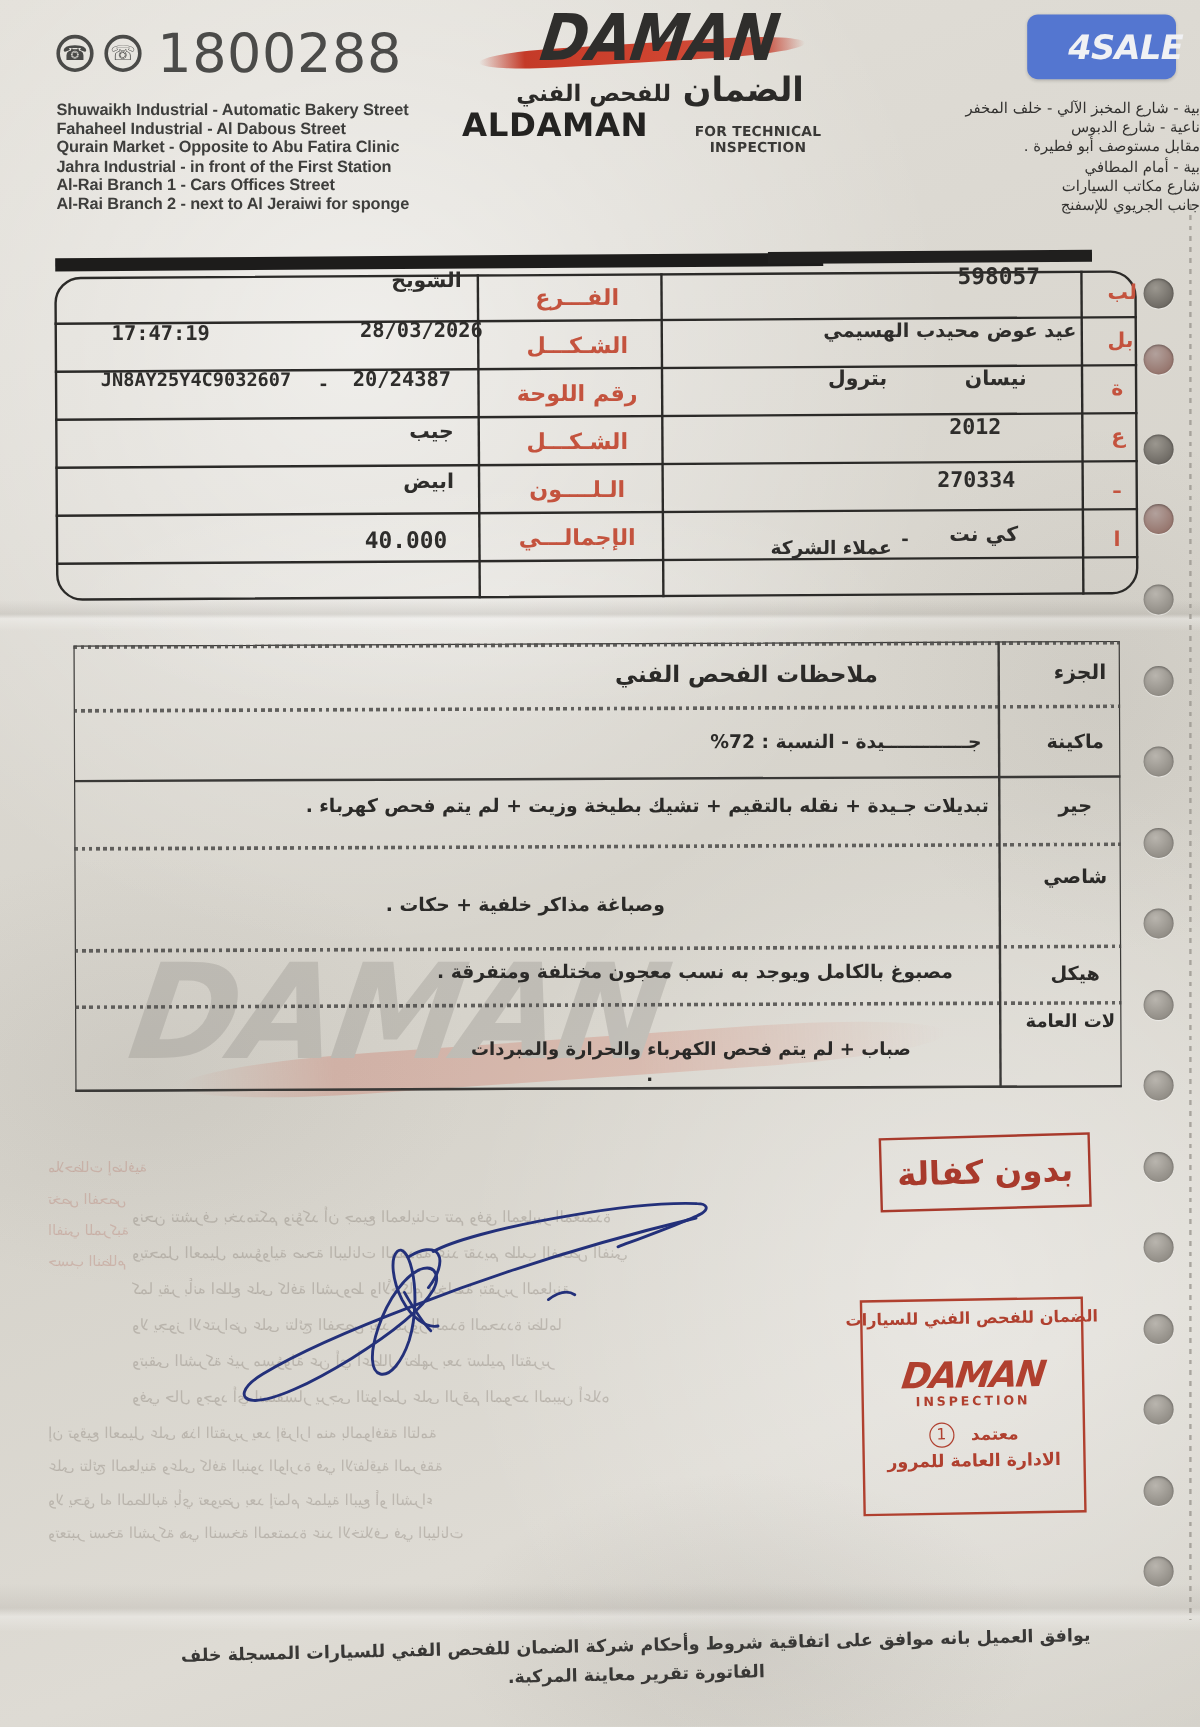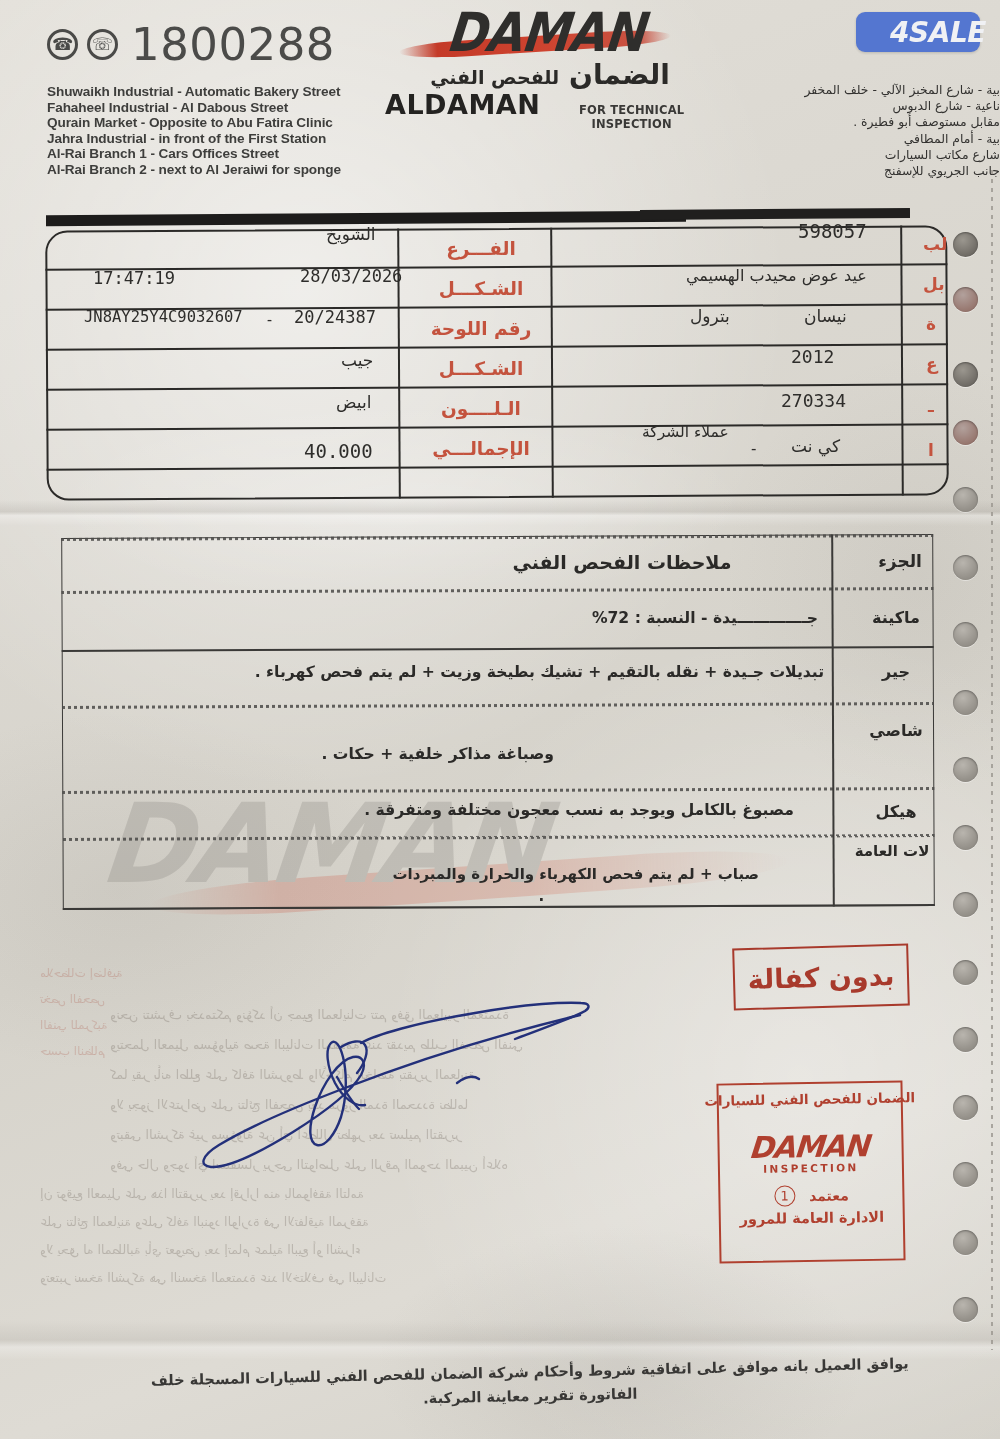--- a/index.html
+++ b/index.html
@@ -70,21 +70,21 @@
   #damanTextTop { position:relative; z-index:2; }
   #arTitle1 { font-family:"DejaVu Sans", sans-serif; font-size:28px; font-weight:bold; color:#2b2a28; direction:rtl; margin-top:-2px; }
   #arTitle1 .small { font-size:19px; }
   #latinRow { display:flex; align-items:baseline; justify-content:center; gap:8px; margin-top:-2px; }
   #aldaman { font-family:"DejaVu Sans", sans-serif; font-size:27px; font-weight:bold; color:#242321; letter-spacing:0.5px; }
   #forTech { font-family:"DejaVu Sans", sans-serif; font-size:11.5px; font-weight:bold; color:#3a3937; letter-spacing:0.2px; }
   #reportTitle { margin-top:11px; font-family:"DejaVu Sans", sans-serif; font-size:26px; font-weight:bold; color:#d0462e; direction:rtl; letter-spacing:0.5px; }
 
   
   #foursale {
-    position:absolute; left:856px; top:12px; width:124px; height:40px;
+    position:absolute; left:856px; top:12px; width:124px; height:54px;
     background:#4a6fd0; border-radius:9px; display:flex; align-items:center; justify-content:center;
     box-shadow:0 1px 3px rgba(0,0,0,0.18); opacity:0.93;padding-left:40px;
   }
   #foursale span { font-family:"DejaVu Sans", sans-serif; font-style:italic; font-weight:bold; font-size:28px; color:#f2f3f7; letter-spacing:-0.5px; }
 
   
   #addrAr {
     position:absolute; right:0px; top:82px; width:215px; text-align:right; direction:rtl;
     font-family:"DejaVu Sans", sans-serif; font-size:12.4px; color:#333230; line-height:16.2px;
     overflow:hidden;
@@ -101,21 +101,21 @@
   .ir { position:absolute; left:0; right:0; height:1.7px; background:#2b2a28; }
   .iv { position:absolute; top:0; bottom:0; width:1.7px; background:#2b2a28; }
 
   .cellLabel {
     position:absolute; direction:rtl; text-align:center;
     font-family:"DejaVu Sans", sans-serif; font-size:18.5px; font-weight:bold; color:#c4533e;
     letter-spacing:0.5px; white-space:nowrap;
   }
   .cellVal {
     position:absolute; direction:rtl; font-family:"DejaVu Sans", sans-serif;
-    font-size:17px; font-weight:normal; color:#2e2d2b; white-space:nowrap;
+    font-size:17px; font-weight:bold; color:#2e2d2b; white-space:nowrap;
   }
   .cellVal.num { font-family:"DejaVu Sans Mono", monospace; letter-spacing:0px; }
   .edgeLabel {
     position:absolute; direction:rtl; font-family:"DejaVu Sans", sans-serif;
     font-size:17px; font-weight:bold; color:#c4533e; white-space:nowrap;
   }
 
   
   #notesTable { position:absolute; left:62px; top:536px; width:872px; height:372px; }
   #notesFrame { position:absolute; inset:0; border:1.6px solid #3a3937; transform:rotate(-0.25deg); }
@@ -293,21 +293,21 @@
     <div class="cellVal num" style="left:258px; top:212px; font-size:19px;">40.000</div>
 
     <div class="cellVal num" style="left:752px; top:-8px; font-size:19px;">598057</div>
     <div class="cellVal" style="left:640px; top:38px; font-size:16px;">عيد عوض محيدب الهسيمي</div>
     <div class="cellVal" style="left:758px; top:78px;">نيسان</div>
     <div class="cellVal" style="left:644px; top:78px;">بترول</div>
     <div class="cellVal num" style="left:745px; top:118px; font-size:18px;">2012</div>
     <div class="cellVal num" style="left:735px; top:162px; font-size:18px;">270334</div>
     <div class="cellVal" style="left:745px; top:208px;">كي نت</div>
     <div class="cellVal" style="left:705px; top:212px; font-size:15px;">-</div>
-    <div class="cellVal" style="left:596px; top:195px; font-size:15.5px;">عملاء الشركة</div>
+    <div class="cellVal" style="left:596px; top:220px; font-size:15.5px;">عملاء الشركة</div>
 
     <div class="edgeLabel" style="left:877px; top:6px;">لب</div>
     <div class="edgeLabel" style="left:877px; top:46px;">بل</div>
     <div class="edgeLabel" style="left:880px; top:86px;">ة</div>
     <div class="edgeLabel" style="left:880px; top:126px;">ع</div>
     <div class="edgeLabel" style="left:882px; top:168px;">ـ</div>
     <div class="edgeLabel" style="left:882px; top:212px;">ا</div>
   </div>
 
   <div id="watermark">

